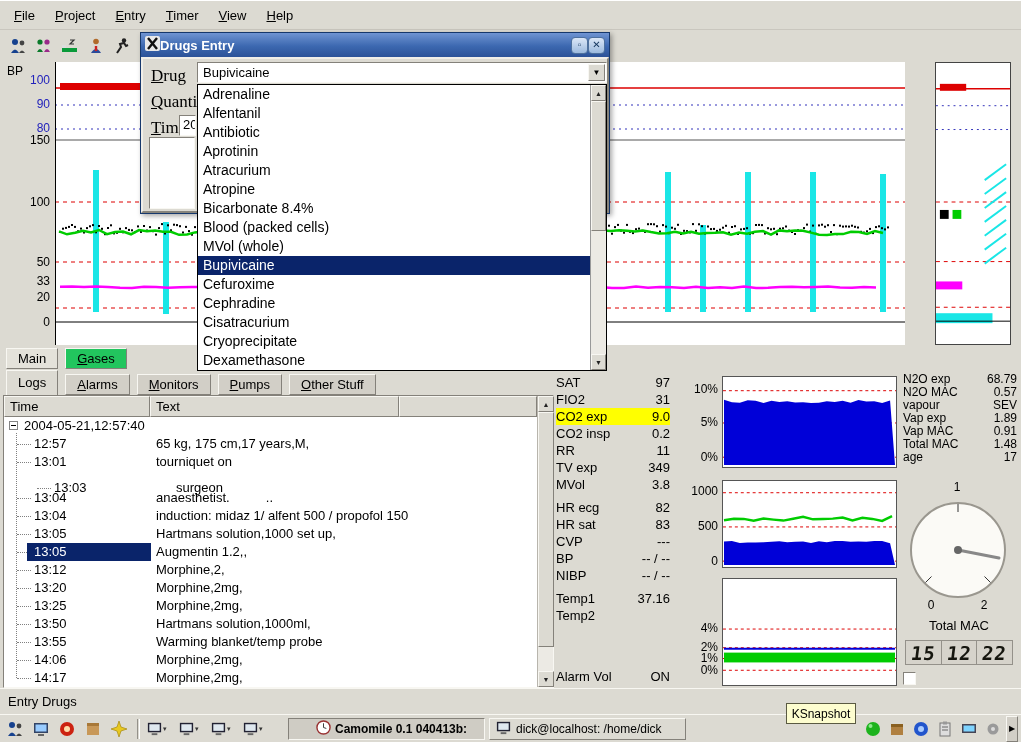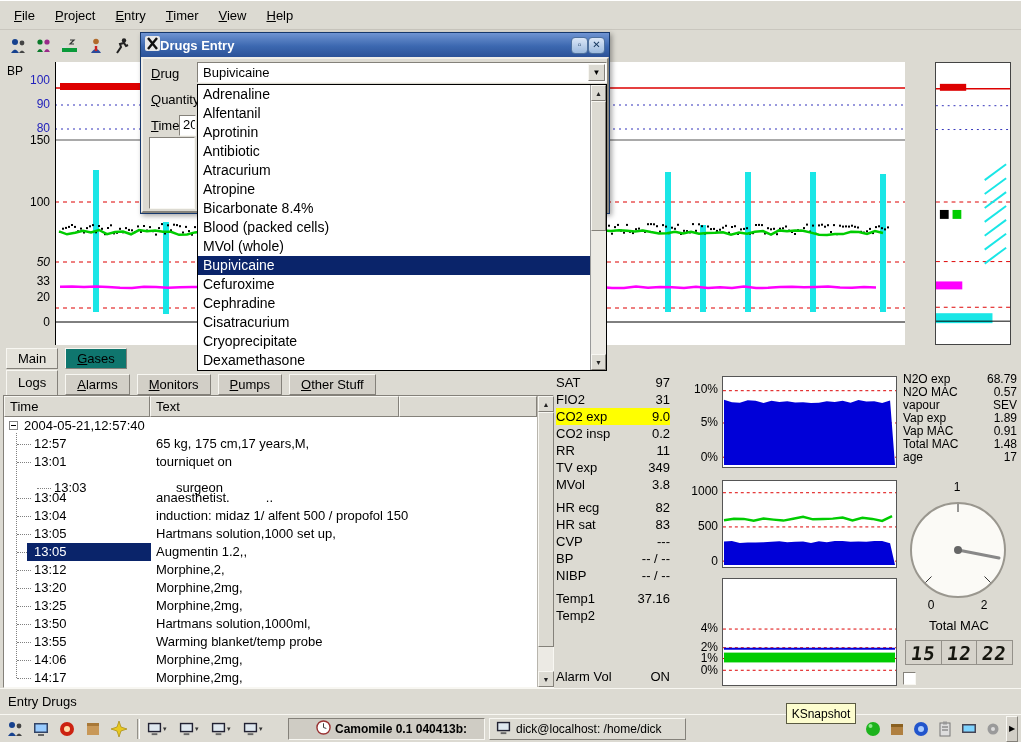--- a/index.html
+++ b/index.html
@@ -16,21 +16,21 @@
   
   .main-chart{position:absolute;left:55px;top:62px;width:850px;height:283px;background:#fff;}
   .mini-panel{position:absolute;left:935px;top:62px;width:76px;height:283px;background:#fff;border:1px solid #444;}
   .axis-label{position:absolute;left:6px;width:44px;text-align:right;font-size:12px;line-height:14px;}
   .corner-label{position:absolute;left:7px;top:64px;font-size:12px;}
 
   
   .tabrow{position:absolute;display:flex;align-items:flex-end;gap:7px;padding-left:6px;}
   #tabrow1{left:0;top:347px;height:22px;}
   #tabrow2{left:0;top:369px;height:26px;}
-  .tab{background:#0f766e;border:1px solid;border-color:#f8f7f2 #84817a #84817a #f8f7f2;padding:2px 11px 3px;height:21px;font-size:13px;}
+  .tab{background:#22c55e;border:1px solid;border-color:#f8f7f2 #84817a #84817a #f8f7f2;padding:2px 11px 3px;height:21px;font-size:13px;}
   #tabrow2 .tab{background:#d2cfc7;}
   #tabrow2 .tab.active{background:#dcdad2;height:25px;border-bottom:none;padding-top:4px;}
   #tabrow1 .tab.active{background:#e4e2da;}
 
   
   .logpanel{position:absolute;left:3px;top:395px;width:551px;height:293px;background:#fff;border:1px solid;border-color:#84817a #f8f7f2 #f8f7f2 #84817a;}
   .log-header{position:absolute;left:0;top:0;right:16px;height:21px;display:flex;}
   .log-hcell{background:#dcdad2;border:1px solid;border-color:#f8f7f2 #84817a #84817a #f8f7f2;font-size:13px;padding:2px 5px;overflow:hidden;}
   .log-rows{position:absolute;left:0;top:21px;right:16px;bottom:0;overflow:hidden;}
   .log-row{position:absolute;left:0;width:100%;height:18px;line-height:18px;font-size:13px;white-space:pre;}
@@ -91,21 +91,21 @@
   .tray-icon{width:23px;height:23px;display:flex;align-items:center;justify-content:center;}
   .panel-hider{width:12px;height:26px;display:flex;align-items:center;justify-content:center;font-size:8px;background:#d2cfc7;border:1px solid;border-color:#f8f7f2 #84817a #84817a #f8f7f2;}
   .tooltip{position:absolute;left:786px;top:703px;width:70px;height:21px;background:#fdfdcf;border:1px solid #5a5a42;display:flex;align-items:center;justify-content:center;font-size:12px;z-index:60;}
 
   
   .dialog{position:absolute;left:140px;top:32px;width:470px;height:182px;z-index:40;border:1px solid #16386c;box-shadow:2px 2px 5px rgba(0,0,0,.35);}
   .titlebar{height:24px;background:linear-gradient(180deg,#6f94d2 0%,#3c68b0 55%,#2c5298 100%);display:flex;align-items:center;padding:0 4px;}
   .title-text{color:#fff;font-weight:bold;font-size:13px;flex:1;}
   .tb-winbtn{width:17px;height:17px;border-radius:4px;background:linear-gradient(180deg,#dbe7f7,#9cbade);border:1px solid #4e719e;display:flex;align-items:center;justify-content:center;font-size:10px;color:#14365e;line-height:1;}
   .dialog-body{position:absolute;left:0;top:24px;right:0;bottom:0;background:#dcdad2;border:2px solid;border-color:#f0eee8 #87847c #87847c #f0eee8;}
-  .dlg-label{position:absolute;left:10px;font-size:13px;}
+  .dlg-label{position:absolute;left:10px;font-size:17px;font-family:Liberation Serif, serif;}
   .combobox{position:absolute;left:56px;top:29px;width:410px;height:21px;background:#fff;border:1px solid;border-color:#84817a #f8f7f2 #f8f7f2 #84817a;}
   .combo-text{position:absolute;left:5px;top:2px;font-size:13px;}
   .combo-arrow{position:absolute;right:1px;top:1px;bottom:1px;width:17px;background:#dcdad2;border:1px solid;border-color:#f8f7f2 #84817a #84817a #f8f7f2;display:flex;align-items:center;justify-content:center;font-size:8px;}
   .time-sliver{position:absolute;left:38px;top:82px;width:17px;height:21px;background:#fff;border:1px solid;border-color:#84817a #f8f7f2 #f8f7f2 #84817a;font-size:13px;padding:1px 0 0 3px;overflow:hidden;}
   .dlg-strip{position:absolute;left:8px;top:104px;width:46px;height:72px;background:#fff;border:1px solid;border-color:#84817a #f8f7f2 #f8f7f2 #84817a;}
   .dropdown{position:absolute;left:56px;top:51px;width:410px;height:287px;background:#fff;border:1px solid #000;z-index:5;}
   .dd-items{position:absolute;left:0;top:0;right:16px;bottom:0;}
   .dd-item{height:19px;line-height:19px;padding-left:5px;font-size:14px;white-space:nowrap;overflow:hidden;}
   .dd-item.selected{background:#0a246a;color:#fff;}
   .dd-scroll{position:absolute;right:0;top:0;bottom:0;width:16px;background:#eceae4;border-left:1px solid #999;}
@@ -176,21 +176,21 @@
       </div>
     </div>
 
   <div class="corner-label">BP</div>
   <div id="axisTicks">
       <div class="axis-label" style="top: 73px; color: rgb(34, 34, 187);">100</div>
       <div class="axis-label" style="top: 97px; color: rgb(34, 34, 187);">90</div>
       <div class="axis-label" style="top: 121px; color: rgb(34, 34, 187);">80</div>
       <div class="axis-label" style="top: 133px; color: rgb(0, 0, 0);">150</div>
       <div class="axis-label" style="top: 195px; color: rgb(0, 0, 0);">100</div>
-      <div class="axis-label" style="top: 255px; color: rgb(0, 0, 0); font-style: italic;">50</div>
+      <div class="axis-label" style="top: 255px; color: rgb(0, 0, 0);">50</div>
       <div class="axis-label" style="top: 274px; color: rgb(0, 0, 0);">33</div>
       <div class="axis-label" style="top: 290px; color: rgb(0, 0, 0);">20</div>
       <div class="axis-label" style="top: 315px; color: rgb(0, 0, 0);">0</div>
     </div>
   <svg class="main-chart" id="mainChart" viewBox="0 0 850 283" preserveAspectRatio="none">
       <line x1="0" y1="26" x2="850" y2="26" stroke="#dd0000" stroke-width="1.5"></line>
       <rect x="5" y="21" width="86" height="7" fill="#dd0000"></rect>
       <line x1="0" y1="43" x2="850" y2="43" stroke="#3333bb" stroke-width="1" stroke-dasharray="2,4"></line>
       <line x1="0" y1="67" x2="850" y2="67" stroke="#3333bb" stroke-width="1" stroke-dasharray="2,4"></line>
       <line x1="0" y1="78" x2="850" y2="78" stroke="#555" stroke-width="1"></line>
@@ -857,22 +857,22 @@
     <div class="time-sliver">20</div>
     <div class="dlg-strip"></div>
     <div class="combobox">
       <span class="combo-text">Bupivicaine</span>
       <span class="combo-arrow">▼</span>
     </div>
     <div class="dropdown">
       <div class="dd-items" id="ddItems">
           <div class="dd-item">Adrenaline</div>
           <div class="dd-item">Alfentanil</div>
+          <div class="dd-item">Antibiotic</div>
           <div class="dd-item">Aprotinin</div>
-          <div class="dd-item">Antibiotic</div>
           <div class="dd-item">Atracurium</div>
           <div class="dd-item">Atropine</div>
           <div class="dd-item">Bicarbonate 8.4%</div>
           <div class="dd-item">Blood (packed cells)</div>
           <div class="dd-item">MVol (whole)</div>
           <div class="dd-item selected">Bupivicaine</div>
           <div class="dd-item">Cefuroxime</div>
           <div class="dd-item">Cephradine</div>
           <div class="dd-item">Cisatracurium</div>
           <div class="dd-item">Cryoprecipitate</div>

